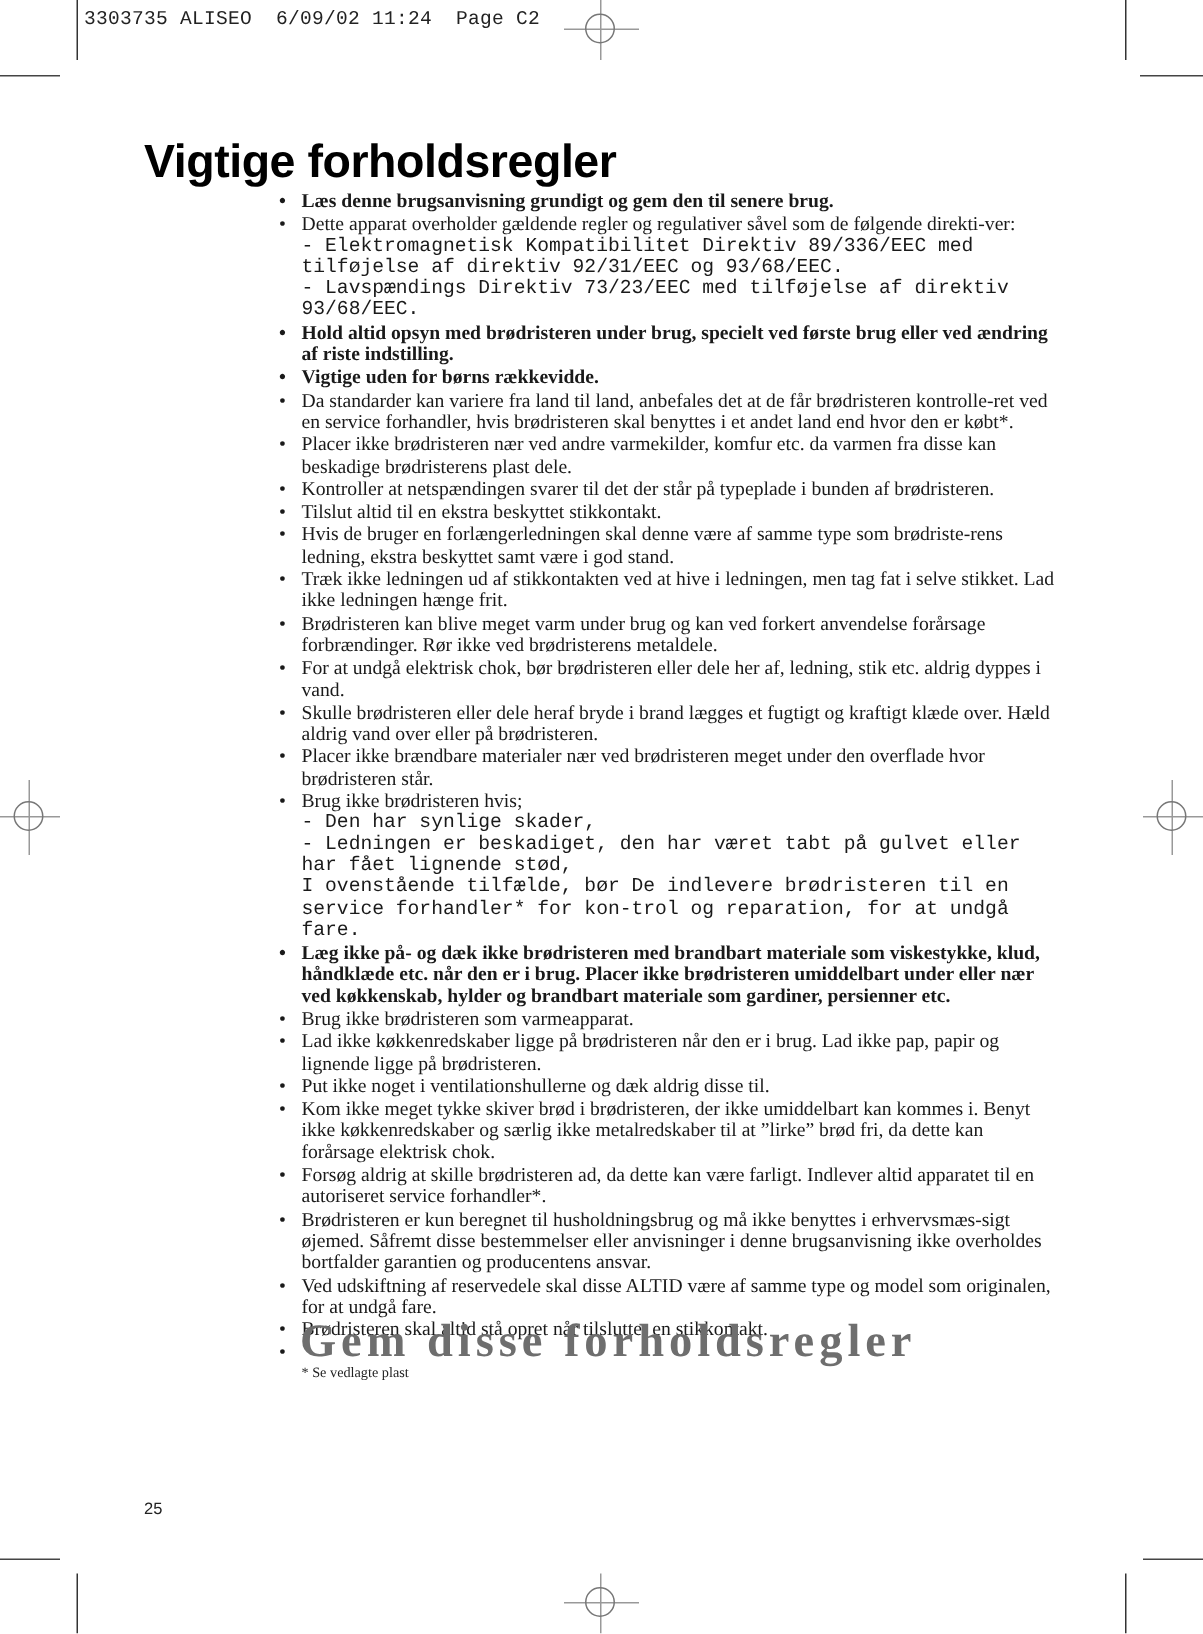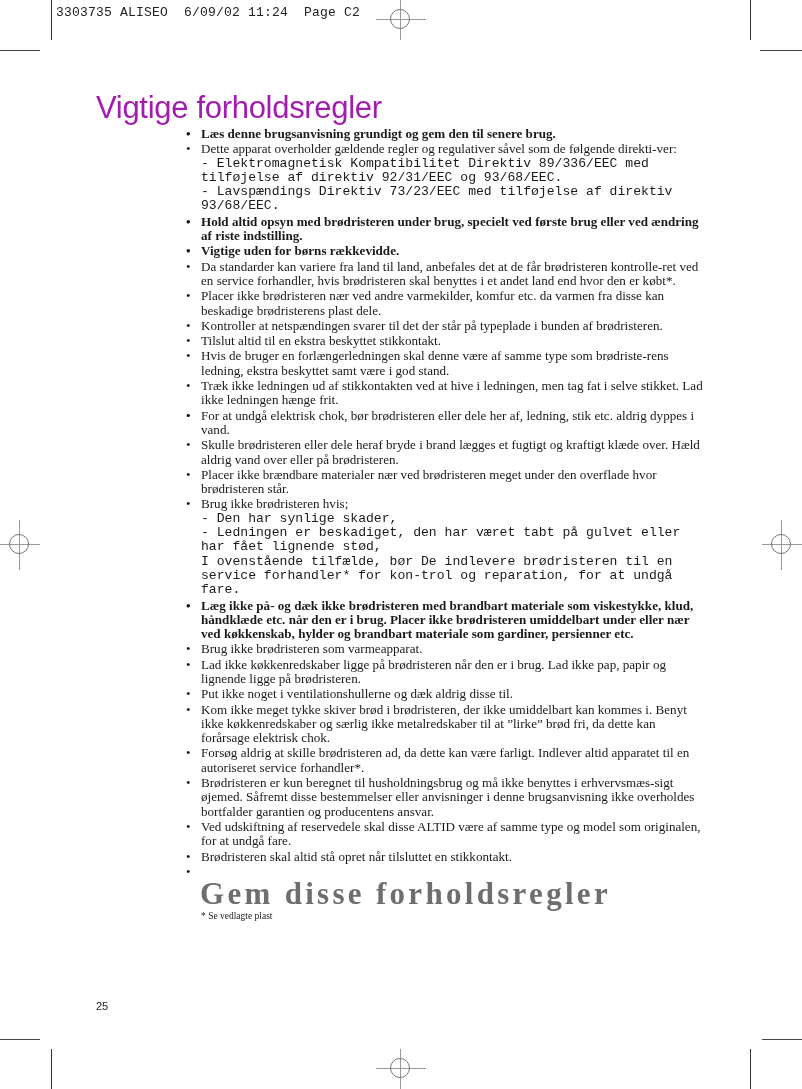--- a/index.html
+++ b/index.html
@@ -9,21 +9,21 @@
     .hline { position: absolute; height: 1px; background: #444; }
     .reg { position: absolute; width: 50px; height: 40px; }
     .reg .h { position: absolute; left: 0; top: 19px; width: 50px; height: 1px; background: #999; }
     .reg .v { position: absolute; left: 24px; top: 0; width: 1px; height: 40px; background: #999; }
     .reg .c { position: absolute; left: 14px; top: 9px; width: 20px; height: 20px; border: 1px solid #777; border-radius: 50%; box-sizing: border-box; }
     .reg.tall { width: 40px; height: 50px; }
     .reg.tall .h { left: 0; top: 24px; width: 40px; }
     .reg.tall .v { left: 19px; height: 50px; }
     .reg.tall .c { left: 9px; top: 14px; }
 
-    .title { position: absolute; left: 96px; top: 90px; font-family: "Liberation Sans", sans-serif; font-weight: normal; font-size: 31px; color: #a21caf; letter-spacing: -0.3px; }
+    .title { position: absolute; left: 96px; top: 90px; font-family: "Liberation Sans", sans-serif; font-weight: bold; font-size: 31px; color: #000000; letter-spacing: -0.3px; }
     .content { position: absolute; left: 186px; top: 127px; width: 520px; font-size: 13.1px; line-height: 14.3px; }
     .item { position: relative; padding-left: 15px; margin: 0 0 1px 0; }
     .item .bul { position: absolute; left: 0; top: 0; }
     .item.bold { font-weight: bold; }
     .sub { display: block; padding-left: 0px; font-family: Liberation Mono, monospace; }
     .closing { position: absolute; left: 200px; top: 876px; font-family: "Liberation Serif", serif; font-weight: bold; font-size: 31px; color: #6e6e6e; letter-spacing: 3.3px; }
     .footnote { position: absolute; left: 201px; top: 911px; font-size: 9.5px; color: #222; }
     .pageno { position: absolute; left: 96px; top: 1000px; font-family: "Liberation Sans", sans-serif; font-size: 11px; color: #222; }
   </style>
 </head>
@@ -67,21 +67,21 @@
     <div class="item bold"><span class="bul">•</span><span>Læs denne brugsanvisning grundigt og gem den til senere brug.</span></div>
     <div class="item"><span class="bul">•</span><span>Dette apparat overholder gældende regler og regulativer såvel som de følgende direkti-ver:</span><span class="sub">- Elektromagnetisk Kompatibilitet Direktiv 89/336/EEC med tilføjelse af direktiv 92/31/EEC og 93/68/EEC.</span><span class="sub">- Lavspændings Direktiv 73/23/EEC med tilføjelse af direktiv 93/68/EEC.</span></div>
     <div class="item bold"><span class="bul">•</span><span>Hold altid opsyn med brødristeren under brug, specielt ved første brug eller ved ændring af riste indstilling.</span></div>
     <div class="item bold"><span class="bul">•</span><span>Vigtige uden for børns rækkevidde.</span></div>
     <div class="item"><span class="bul">•</span><span>Da standarder kan variere fra land til land, anbefales det at de får brødristeren kontrolle-ret ved en service forhandler, hvis brødristeren skal benyttes i et andet land end hvor den er købt*.</span></div>
     <div class="item"><span class="bul">•</span><span>Placer ikke brødristeren nær ved andre varmekilder, komfur etc. da varmen fra disse kan beskadige brødristerens plast dele.</span></div>
     <div class="item"><span class="bul">•</span><span>Kontroller at netspændingen svarer til det der står på typeplade i bunden af brødristeren.</span></div>
     <div class="item"><span class="bul">•</span><span>Tilslut altid til en ekstra beskyttet stikkontakt.</span></div>
     <div class="item"><span class="bul">•</span><span>Hvis de bruger en forlængerledningen skal denne være af samme type som brødriste-rens ledning, ekstra beskyttet samt være i god stand.</span></div>
     <div class="item"><span class="bul">•</span><span>Træk ikke ledningen ud af stikkontakten ved at hive i ledningen, men tag fat i selve stikket.  Lad ikke ledningen hænge frit.</span></div>
-    <div class="item"><span class="bul">•</span></div>
+    <div class="item"><span class="bul">•</span><span>Brødristeren kan blive meget varm under brug og kan ved forkert anvendelse forårsage forbrændinger. Rør ikke ved brødristerens metaldele.</span></div>
     <div class="item"><span class="bul">•</span><span>For at undgå elektrisk chok, bør brødristeren eller dele her af, ledning, stik etc. aldrig dyppes i vand.</span></div>
     <div class="item"><span class="bul">•</span><span>Skulle brødristeren eller dele heraf bryde i brand lægges et fugtigt og kraftigt klæde over. Hæld aldrig vand over eller på brødristeren.</span></div>
     <div class="item"><span class="bul">•</span><span>Placer ikke brændbare materialer nær ved brødristeren meget under den overflade hvor brødristeren står.</span></div>
     <div class="item"><span class="bul">•</span><span>Brug ikke brødristeren hvis;</span><span class="sub">- Den har synlige skader,</span><span class="sub">- Ledningen er beskadiget, den har været tabt på gulvet eller har fået lignende stød,</span><span class="sub">I ovenstående tilfælde, bør De indlevere brødristeren til en service forhandler* for kon-trol og reparation, for at undgå fare.</span></div>
     <div class="item bold"><span class="bul">•</span><span>Læg ikke på- og dæk ikke brødristeren med brandbart materiale som viskestykke, klud, håndklæde etc. når den er i brug. Placer ikke brødristeren umiddelbart under eller nær ved køkkenskab, hylder og brandbart materiale som gardiner, persienner etc.</span></div>
     <div class="item"><span class="bul">•</span><span>Brug ikke brødristeren som varmeapparat.</span></div>
     <div class="item"><span class="bul">•</span><span>Lad ikke køkkenredskaber ligge på brødristeren når den er i brug. Lad ikke pap, papir og lignende ligge på brødristeren.</span></div>
     <div class="item"><span class="bul">•</span><span>Put ikke noget i ventilationshullerne og dæk aldrig disse til.</span></div>
     <div class="item"><span class="bul">•</span><span>Kom ikke meget tykke skiver brød i brødristeren, der ikke umiddelbart kan kommes i. Benyt ikke køkkenredskaber og særlig ikke metalredskaber til at ”lirke” brød fri, da dette kan forårsage elektrisk chok.</span></div>
     <div class="item"><span class="bul">•</span><span>Forsøg aldrig at skille brødristeren ad, da dette kan være farligt. Indlever altid apparatet til en autoriseret service forhandler*.</span></div>

